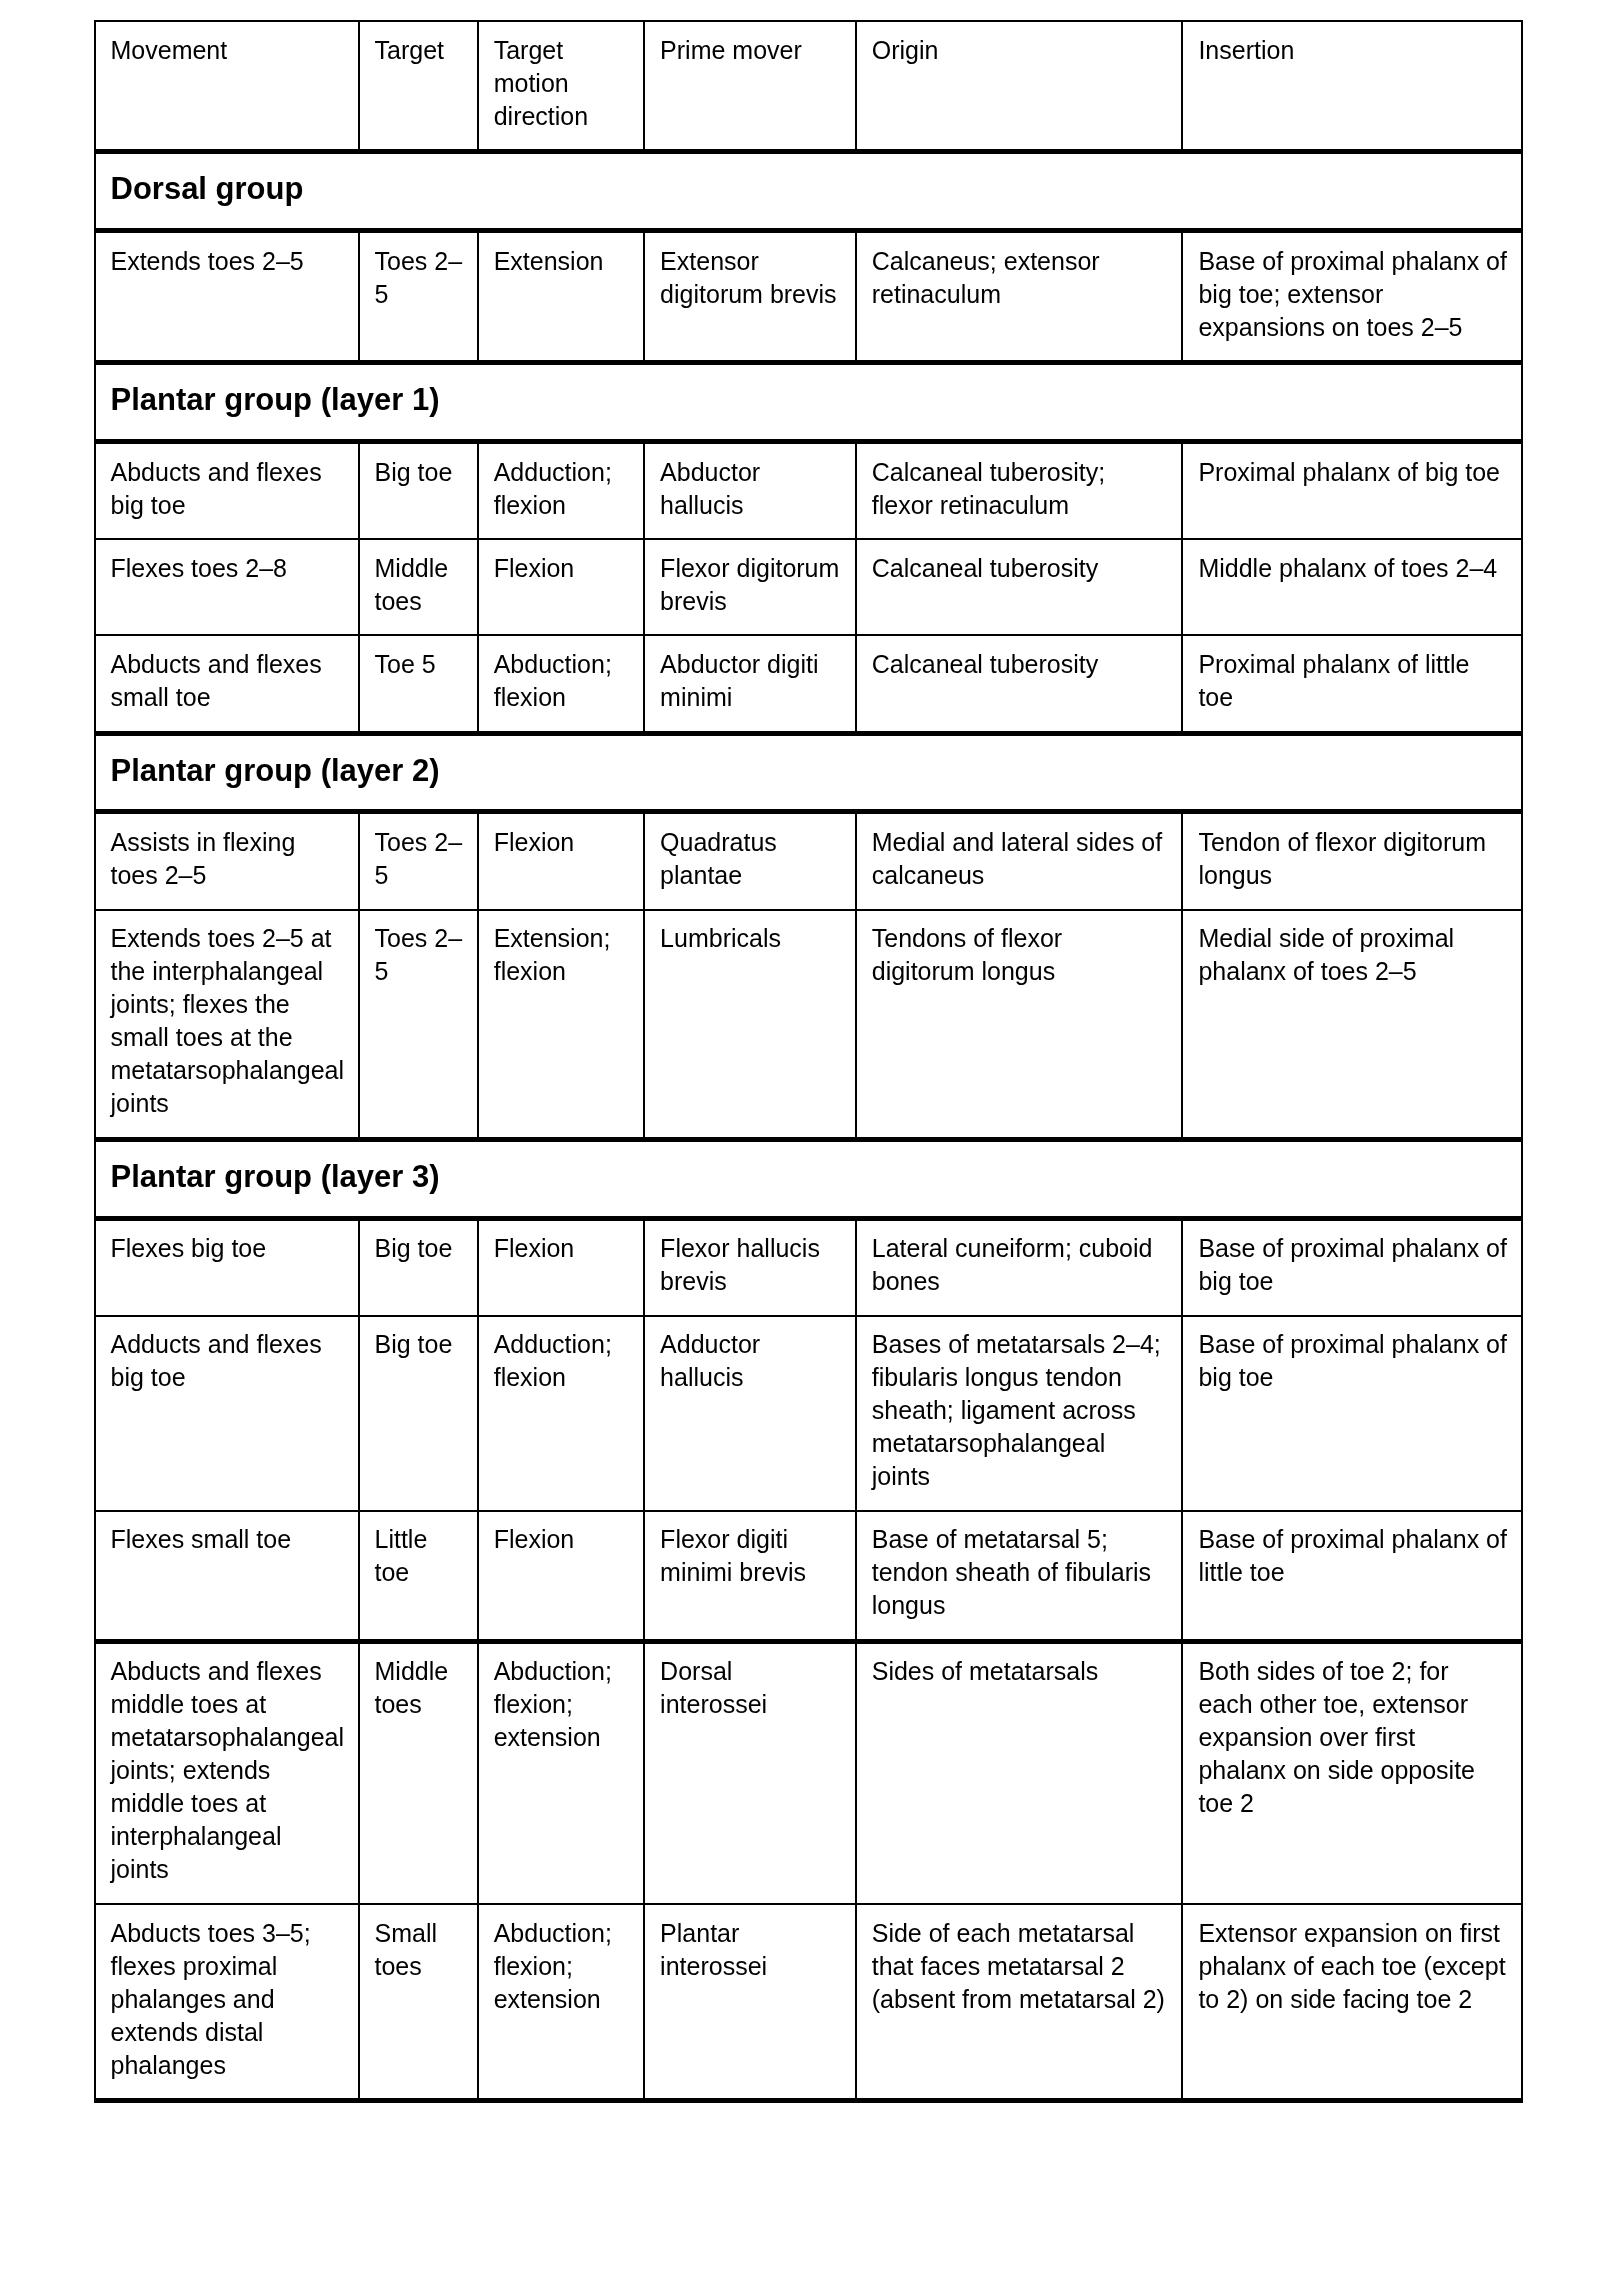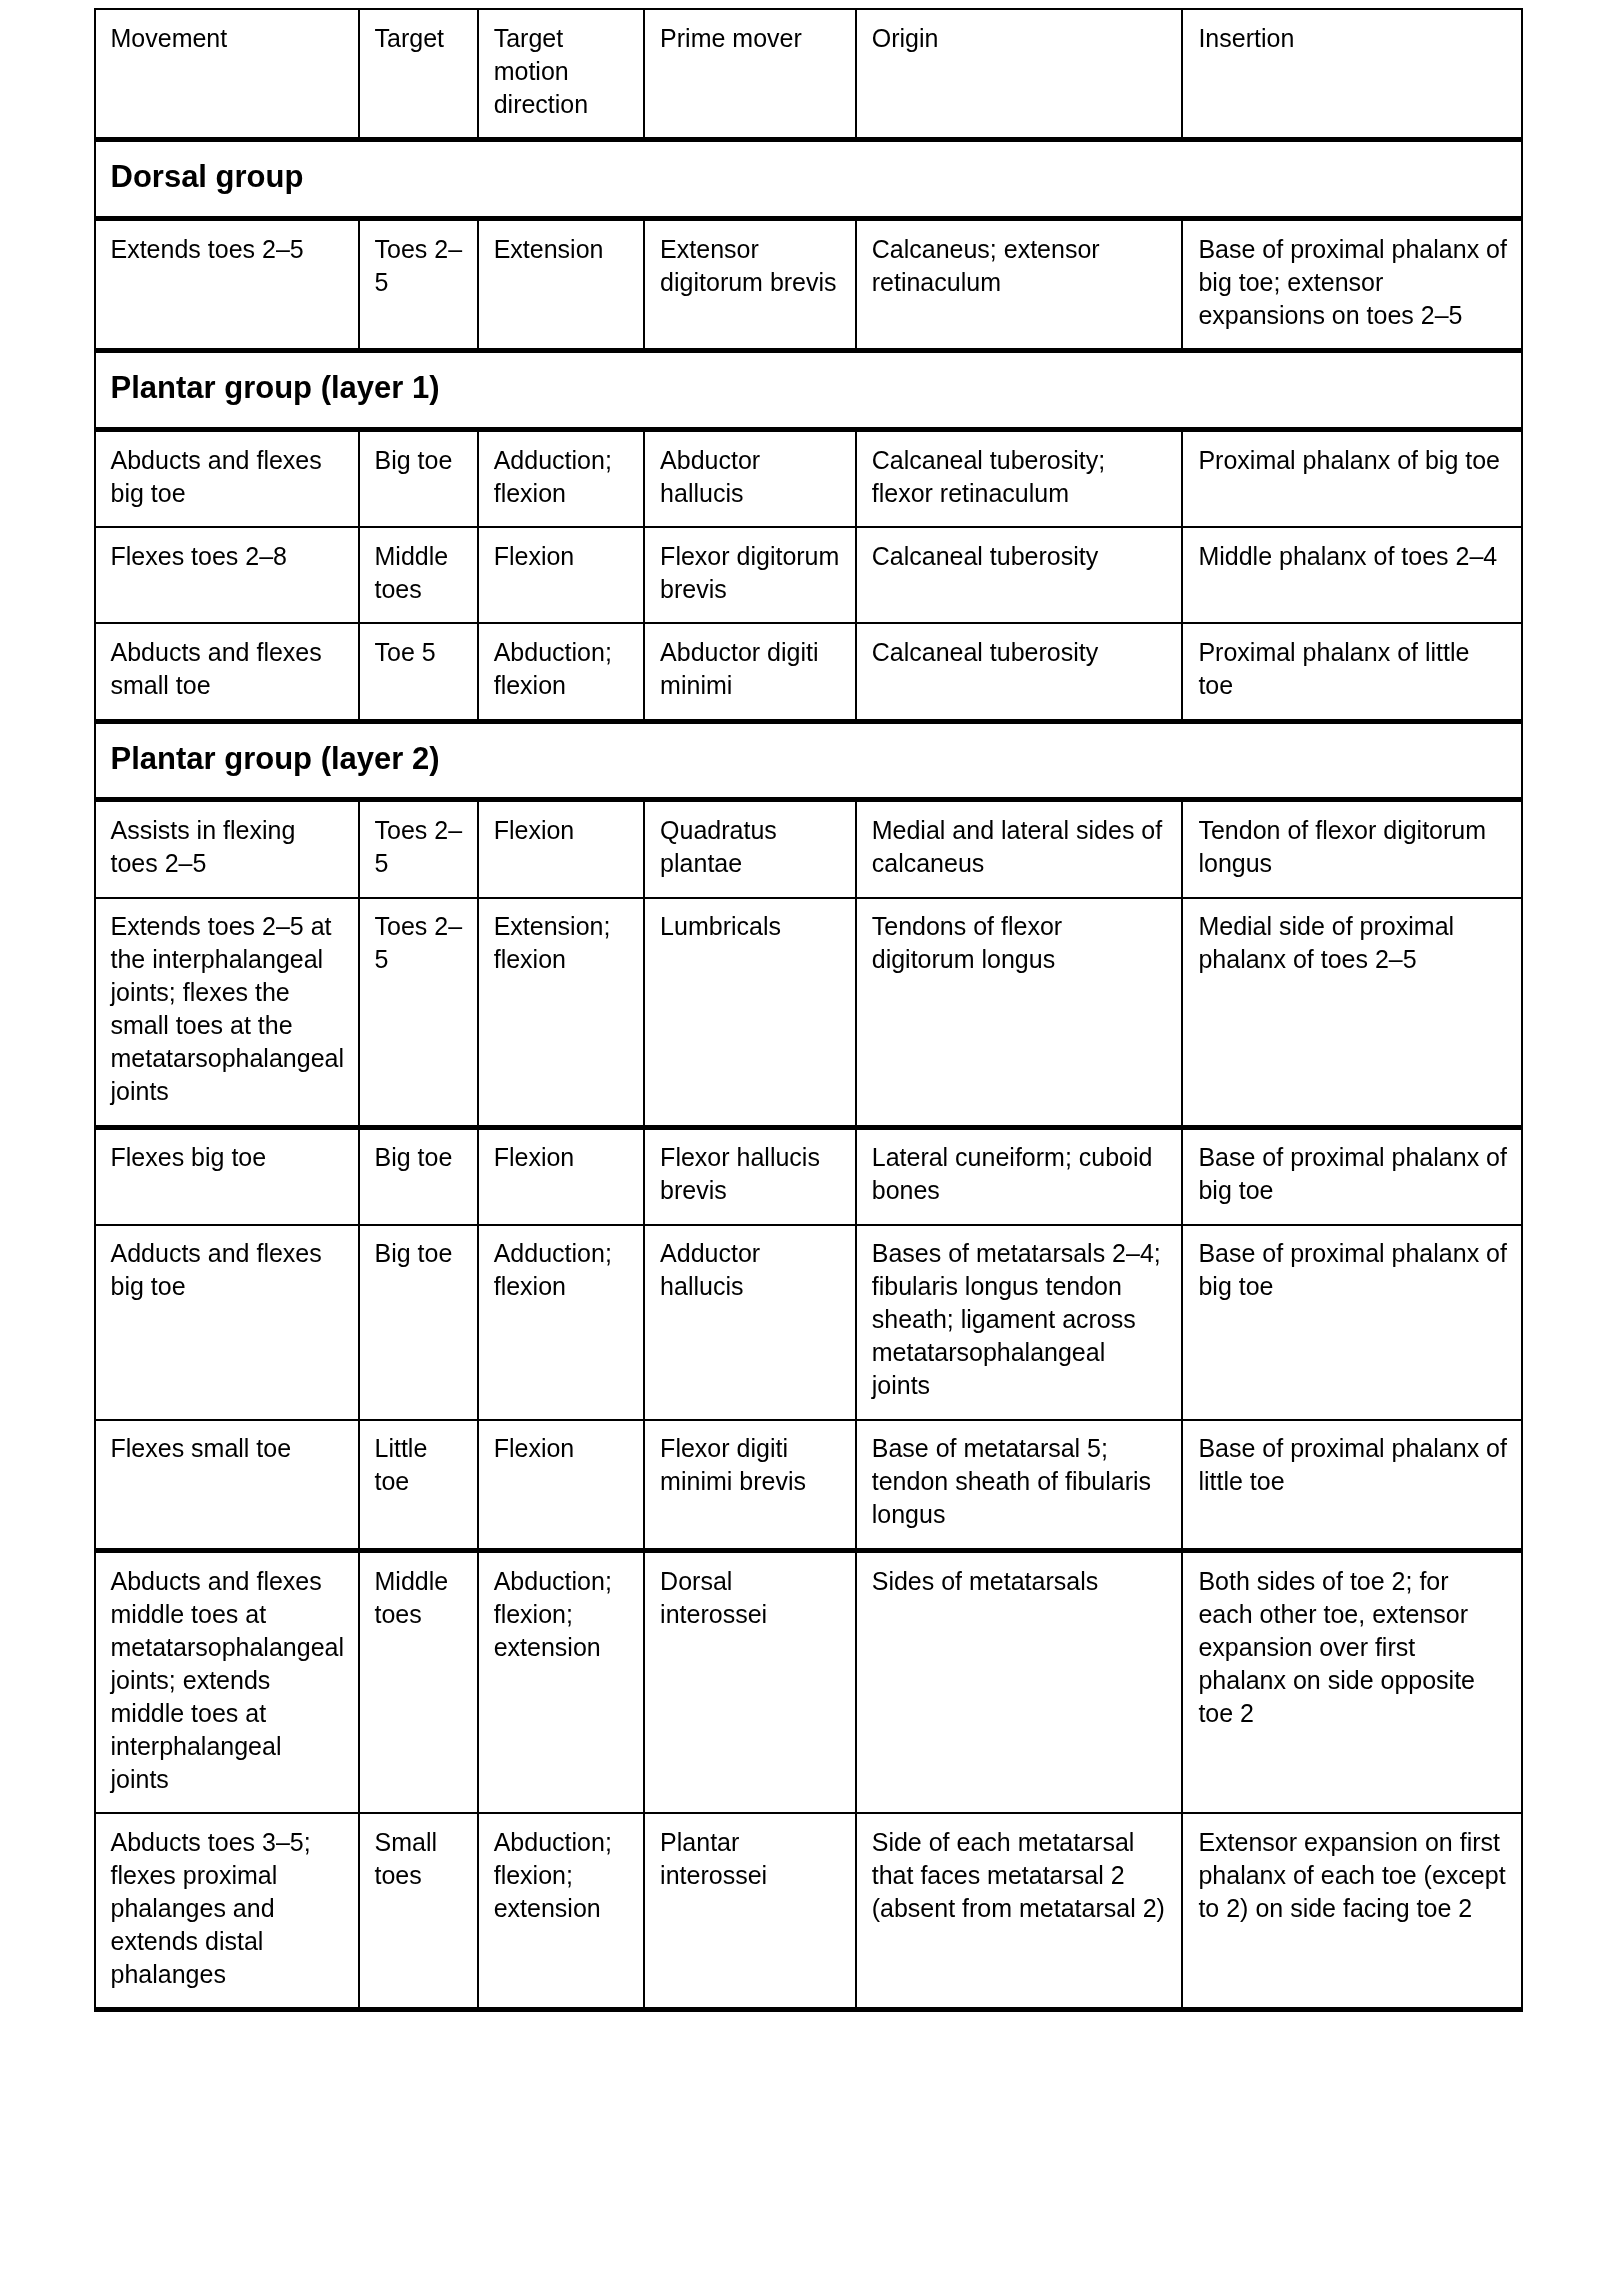--- a/index.html
+++ b/index.html
@@ -13,21 +13,21 @@
     width: 1616px;
   }
   #table-wrap {
     width: 1616px;
     box-sizing: border-box;
     padding: 8.3px 0 5px 0;
   }
   table.muscle-table {
     border-collapse: collapse;
     width: 1429px;
-    margin: 0 auto;
+    margin: 12px auto;
     table-layout: fixed;
     background: #ffffff;
   }
   
   col.c-movement  { width: 257px; }
   col.c-target    { width: 116px; }
   col.c-direction { width: 162px; }
   col.c-prime     { width: 206px; }
   col.c-origin    { width: 318px; }
   col.c-insertion { width: 330px; }
@@ -147,20 +147,23 @@
           <td>Tendon of flexor digitorum longus</td>
         </tr>
         <tr class="data-row before-group">
           <td>Extends toes 2–5 at the interphalangeal joints; flexes the small toes at the metatarsophalangeal joints</td>
           <td>Toes 2–5</td>
           <td>Extension; flexion</td>
           <td>Lumbricals</td>
           <td>Tendons of flexor digitorum longus</td>
           <td>Medial side of proximal phalanx of toes 2–5</td>
         </tr>
+        <tr class="group-row">
+          <td colspan="6">Plantar group (layer 3)</td>
+        </tr>
         <tr class="data-row after-group">
           <td>Flexes big toe</td>
           <td>Big toe</td>
           <td>Flexion</td>
           <td>Flexor hallucis brevis</td>
           <td>Lateral cuneiform; cuboid bones</td>
           <td>Base of proximal phalanx of big toe</td>
         </tr>
         <tr class="data-row">
           <td>Adducts and flexes big toe</td>

